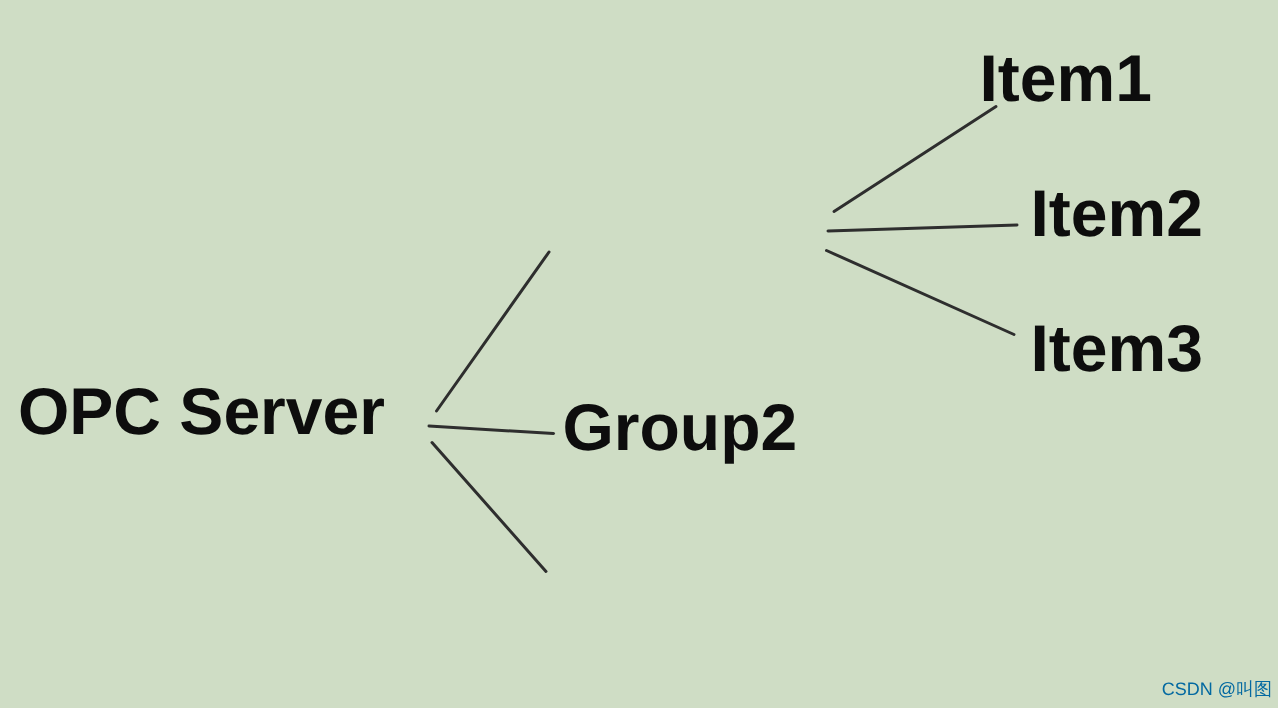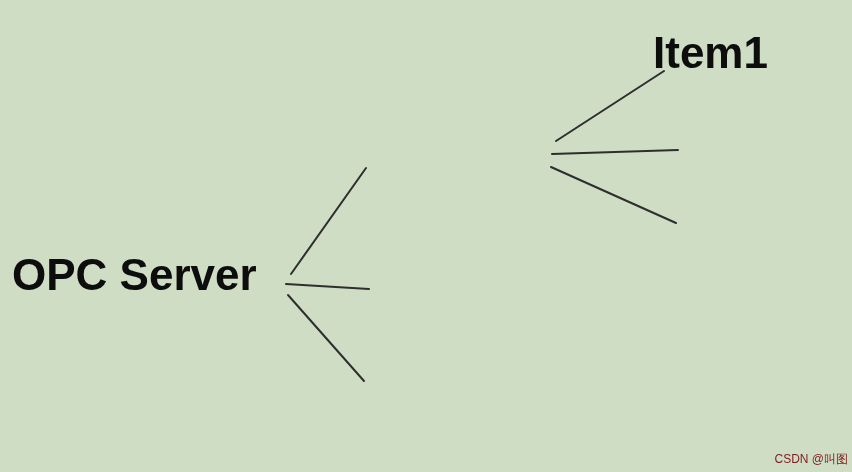--- a/index.html
+++ b/index.html
@@ -36,36 +36,39 @@
   .n-g3  { left: 376px; top: 374px; }
   .n-i1  { left: 653px; top: 31px;  }
   .n-i2  { left: 687px; top: 121px; }
   .n-i3  { left: 687px; top: 211px; }
   .watermark {
     position: absolute;
     right: 4px;
     bottom: 7px;
     font-size: 12px;
     line-height: 1;
-    color: #7f1d1d;
+    color: #0369a1;
     font-weight: normal;
   }
 </style>
 </head>
 <body>
 
 <div class="canvas">
 
   <svg class="edges-layer" width="852" height="472" viewBox="0 0 852 472" xmlns="http://www.w3.org/2000/svg">
       <line x1="291" y1="274" x2="366" y2="168" stroke="#2e2e2e" stroke-width="2" stroke-linecap="round"></line>
       <line x1="286" y1="284" x2="369" y2="289" stroke="#2e2e2e" stroke-width="2" stroke-linecap="round"></line>
       <line x1="288" y1="295" x2="364" y2="381" stroke="#2e2e2e" stroke-width="2" stroke-linecap="round"></line>
       <line x1="556" y1="141" x2="664" y2="71" stroke="#2e2e2e" stroke-width="2" stroke-linecap="round"></line>
       <line x1="552" y1="154" x2="678" y2="150" stroke="#2e2e2e" stroke-width="2" stroke-linecap="round"></line>
       <line x1="551" y1="167" x2="676" y2="223" stroke="#2e2e2e" stroke-width="2" stroke-linecap="round"></line>
     </svg>
 
   <div class="node n-opc">OPC Server</div>
+  <div class="node n-g2">Group2</div>
   <div class="node n-i1">Item1</div>
+  <div class="node n-i2">Item2</div>
+  <div class="node n-i3">Item3</div>
 
   <div class="watermark">CSDN @叫图</div>
 
 </div>
 
 </body></html>

